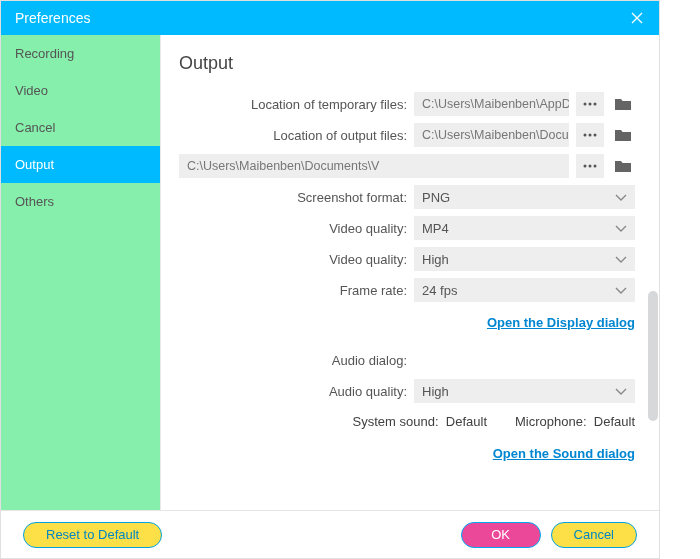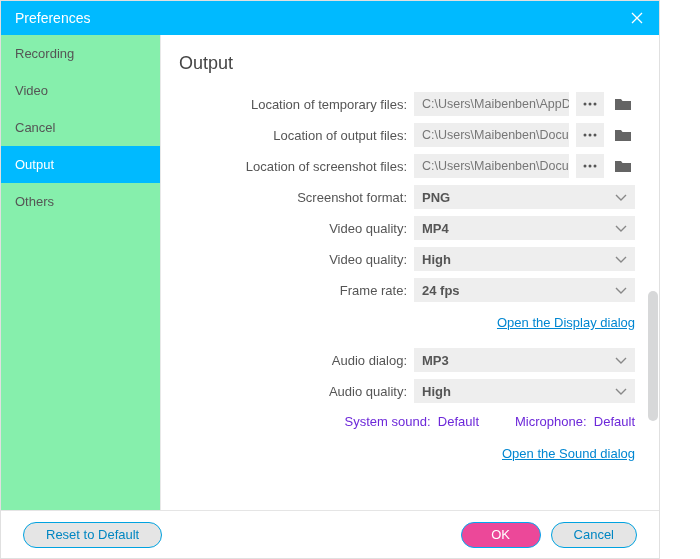--- a/index.html
+++ b/index.html
@@ -14,27 +14,27 @@
   .sidebar-item.selected { background: #00baff; color: #fff; }
   .main { flex: 1; overflow-y: auto; padding: 18px 24px 0 18px; position: relative; }
   .scrollbar { position: absolute; right: 1px; top: 256px; width: 10px; height: 130px; background: #d7d8d9; border-radius: 5px; }
   .section-title { font-size: 18px; color: #454545; margin: 0 0 18px 0; font-weight: 400; }
   .rows { display: flex; flex-direction: column; gap: 7px; }
   .row { display: flex; align-items: center; gap: 7px; height: 24px; }
   .row-label { width: 228px; text-align: right; font-size: 13px; color: #555; }
   .path-input { flex: 1; height: 24px; background: #eeeeee; border: none; padding: 0 8px; font-size: 12.5px; color: #777; overflow: hidden; text-overflow: ellipsis; white-space: nowrap; display:flex; align-items:center;}
   .icon-btn { width: 28px; height: 24px; background: #eeeeee; display: flex; align-items: center; justify-content: center; cursor: pointer; }
   .folder-btn { width: 24px; height: 24px; display: flex; align-items: center; justify-content: center; cursor: pointer; }
-  .select { flex: 1; min-width: 0; height: 24px; background: #eeeeee; display: flex; align-items: center; justify-content: space-between; padding: 0 8px; font-size: 13px; color: #555; cursor: pointer; font-weight: bold; }
+  .select { flex: 1; min-width: 0; height: 24px; background: #eeeeee; display: flex; align-items: center; justify-content: space-between; padding: 0 8px; font-size: 13px; color: #555; cursor: pointer; }
   .chev { margin-left: auto; }
-  .link-row { text-align: right; padding: 4px 0 10px 0; }
+  .link-row { text-align: right; padding: 4px 0 10px 0; font-weight: bold; }
   .link { color: #0086d1; font-size: 13px; text-decoration: underline; cursor: pointer; }
-  .status-row { display: flex; justify-content: flex-end; gap: 36px; font-size: 13px; color: #6d28d9; padding: 4px 0 4px 0; }
+  .status-row { display: flex; justify-content: flex-end; gap: 28px; font-size: 13px; color: #404040; padding: 4px 0 4px 0; }
   .footer { height: 48px; border-top: 1px solid #e5e5e5; display: flex; align-items: center; padding: 0 22px; gap: 10px; }
-  .btn { height: 26px; border-radius: 13px; padding: 0 22px; font-size: 13px; display: inline-flex; align-items: center; justify-content: center; cursor: pointer; border: 1px solid #00a2e0; background: #e5e5e5; color: #0086c2; min-width: 80px; }
+  .btn { height: 26px; border-radius: 13px; padding: 0 22px; font-size: 13px; display: inline-flex; align-items: center; justify-content: center; cursor: pointer; border: 1px solid #00a2e0; background: #fde047; color: #0086c2; min-width: 80px; }
   .btn.primary { background: #ec4899; color: #fff; border-color: #00a8f0; }
   .spacer { flex: 1; }
 </style>
 </head>
 <body>
 
 <div class="window">
 
   <div class="titlebar">
     <span>Preferences</span>
@@ -89,21 +89,20 @@
               </svg>
             </span>
           <span class="folder-btn">
               <svg width="18" height="14" viewBox="0 0 18 14">
                 <path d="M1 2 h6 l1.5 2 H17 v9 H1 Z" fill="#646464"></path>
               </svg>
             </span>
         </div>
 
         <div class="row">
-          <span class="row-label">Location of screenshot files:</span>
           <span class="path-input">C:\Users\Maibenben\Documents\V</span>
           <span class="icon-btn">
               <svg width="16" height="6">
                 <circle cx="3" cy="3" r="1.5" fill="#555"></circle>
                 <circle cx="8" cy="3" r="1.5" fill="#555"></circle>
                 <circle cx="13" cy="3" r="1.5" fill="#555"></circle>
               </svg>
             </span>
           <span class="folder-btn">
               <svg width="18" height="14" viewBox="0 0 18 14">
@@ -152,26 +151,20 @@
                 </svg></span>
           </div>
         </div>
 
         <div class="link-row">
           <span class="link">Open the Display dialog</span>
         </div>
 
         <div class="row">
           <span class="row-label">Audio dialog:</span>
-          <div class="select">
-            <span>MP3</span>
-            <span class="chev"><svg width="12" height="8">
-                  <path d="M1 1 L6 6 L11 1" stroke="#888" stroke-width="1.4" fill="none"></path>
-                </svg></span>
-          </div>
         </div>
 
         <div class="row">
           <span class="row-label">Audio quality:</span>
           <div class="select">
             <span>High</span>
             <span class="chev"><svg width="12" height="8">
                   <path d="M1 1 L6 6 L11 1" stroke="#888" stroke-width="1.4" fill="none"></path>
                 </svg></span>
           </div>

